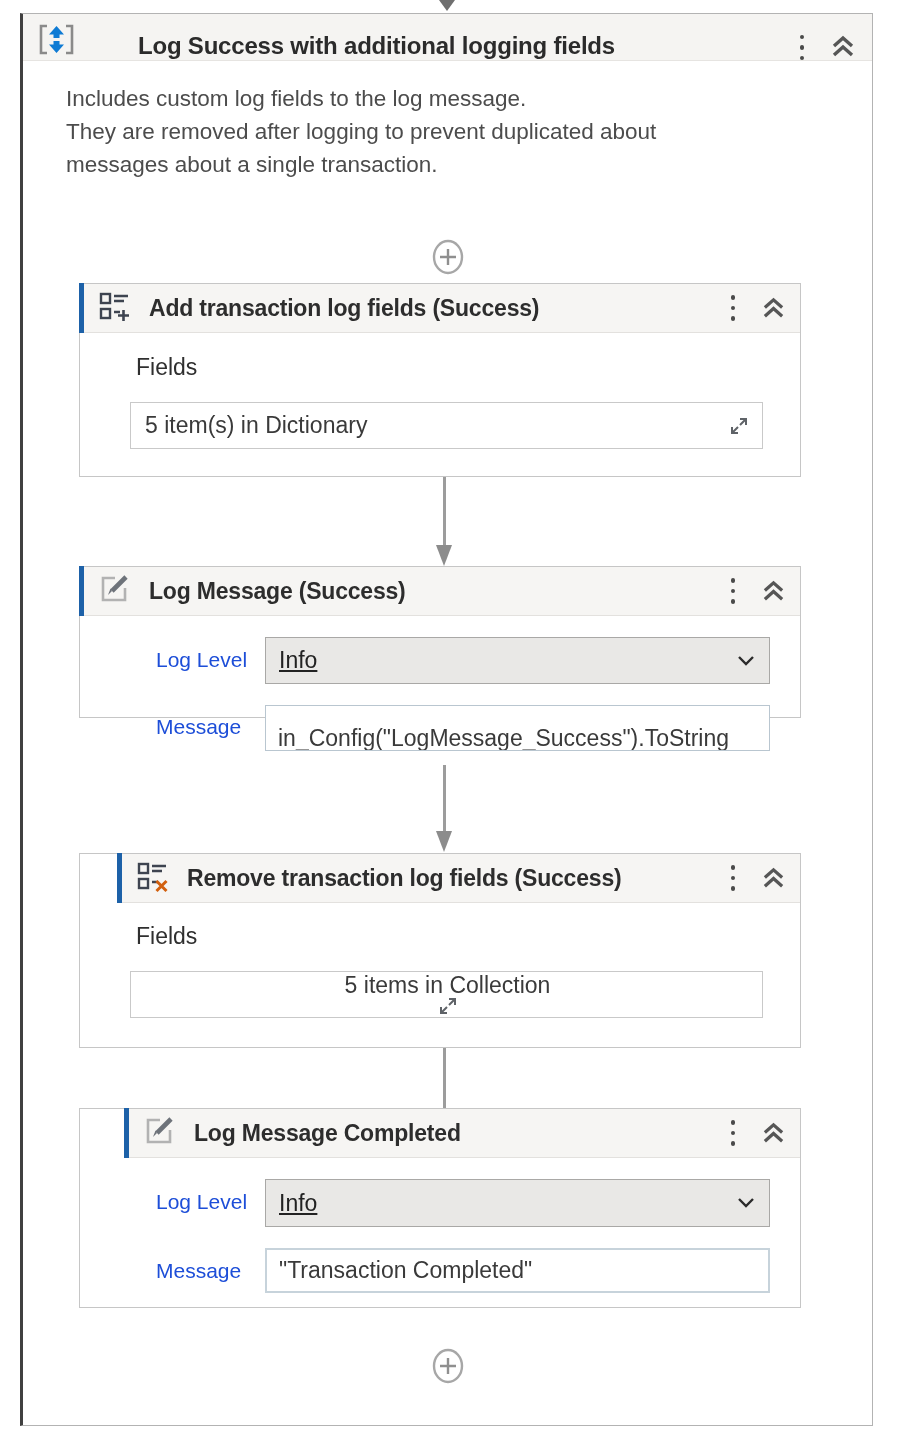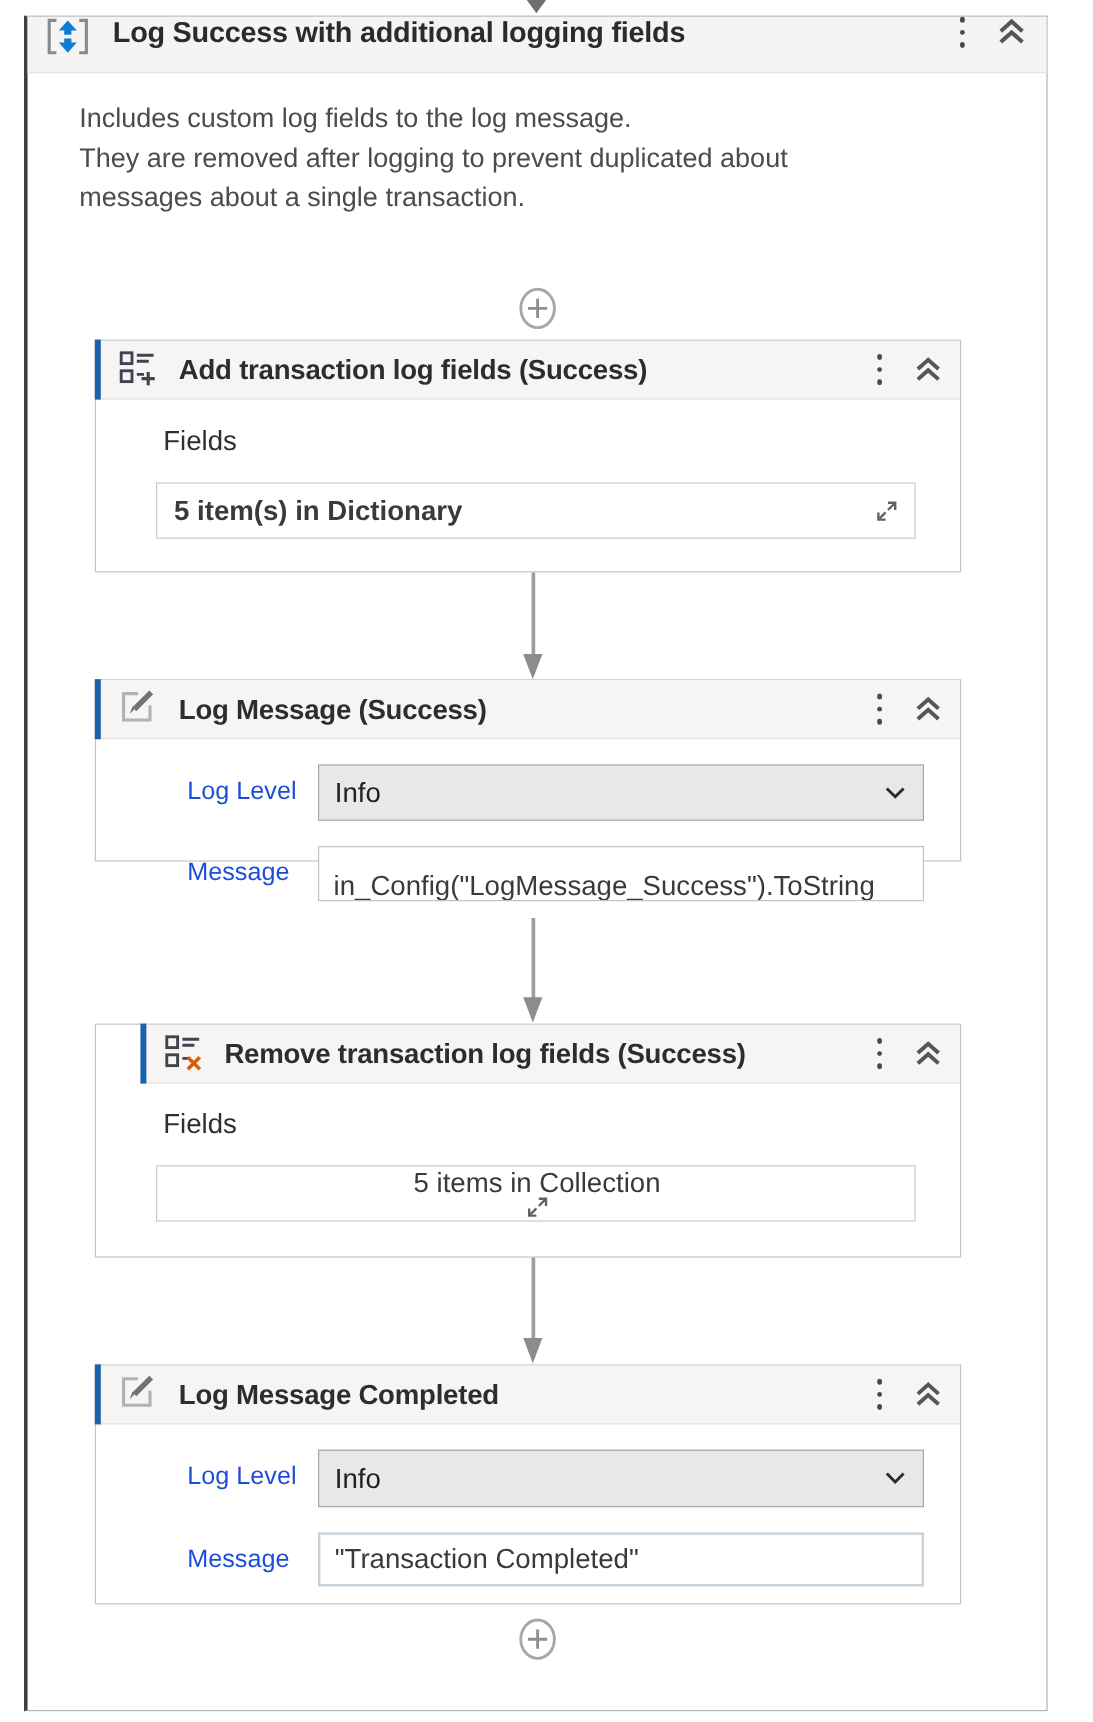--- a/index.html
+++ b/index.html
@@ -10,21 +10,21 @@
   }
   
   .seq-container{
     position:absolute;left:20px;top:13px;width:853px;height:1413px;
     background:#fff;border:1px solid #b3b3b3;border-left:3px solid #404040;
     box-sizing:border-box;
   }
   .seq-header{
     position:absolute;left:0;top:0;right:0;height:47px;
     background:#f5f4f2;border-bottom:1px solid #e6e4e1;
-    display:flex;align-items:flex-start;padding:0 16px 0 15px;box-sizing:border-box;
+    display:flex;align-items:flex-end;padding:0 16px 0 15px;box-sizing:border-box;gap:44px;
   }
   .seq-title{font-size:24px;font-weight:700;color:#2b2b2b;margin-left:19px;letter-spacing:-0.2px;}
   .header-actions{margin-left:auto;display:flex;align-items:center;gap:26px;}
   .icon-btn{display:flex;align-items:center;justify-content:center;cursor:pointer;background:none;border:none;padding:0;}
   .annotation{
     position:absolute;left:43px;top:68px;width:660px;
     font-size:22.5px;line-height:1.47;color:#4c4c4c;white-space:pre-line;
   }
   
   .plus-circle{position:absolute;width:32px;height:36px;cursor:pointer;background:none;border:none;padding:0;}
@@ -50,21 +50,21 @@
     border:1px solid #c9c9c9;box-sizing:border-box;display:flex;align-items:center;
     padding:0 12px 0 14px;cursor:text;
   }
   .fields-input .val{font-size:23px;color:#3a3a3a;flex:1 1 auto;white-space:nowrap;overflow:hidden;}
   .row-label{position:absolute;left:56px;font-size:21px;color:#1d4ed8;margin-left:20px;}
   .dropdown{
     position:absolute;left:185px;width:505px;height:47px;background:#e9e8e6;
     border:1px solid #a9a8a6;box-sizing:border-box;display:flex;align-items:center;
     padding:0 14px 0 13px;cursor:pointer;
   }
-  .dropdown .val{font-size:23px;color:#222;flex:1 1 auto;}
+  .dropdown .val{font-size:23px;color:#222;flex:1 1 auto;text-decoration:underline;}
   .text-input{
     position:absolute;left:185px;width:505px;background:#fff;
     border:1px solid #b9c6d0;box-sizing:border-box;overflow:hidden;cursor:text;
   }
   .text-input .val{display:block;font-size:23px;color:#3a3a3a;white-space:nowrap;padding-left:12px;}
   .text-input.clip .val{line-height:64px;}
   .text-input.focused{border:2px solid #c7d3db;}
   .text-input.focused .val{line-height:41px;}
   
   .entry-arrow{position:absolute;left:439px;top:0;width:0;height:0;
@@ -139,21 +139,21 @@
       </button>
       <button class="icon-btn">
         <svg width="25" height="23" viewBox="0 0 26 24">
           <path d="M4 11 L13 3 L22 11" fill="none" stroke="#565656" stroke-width="3.4"></path>
           <path d="M4 20 L13 12 L22 20" fill="none" stroke="#565656" stroke-width="3.4"></path>
         </svg>
       </button>
     </span>
   </div>
   <span class="field-label" style="top:70px;">Fields</span>
-  <div class="fields-input" style="top:118px;font-weight:bold;">
+  <div class="fields-input" style="top:118px;">
     <span class="val">5 item(s) in Dictionary</span>
     <button class="icon-btn">
       <svg width="22" height="22" viewBox="0 0 22 22">
         <path d="M4 12 V18 H10" fill="none" stroke="#5f6368" stroke-width="2"></path>
         <path d="M12 4 H18 V10" fill="none" stroke="#5f6368" stroke-width="2"></path>
         <path d="M5 17 L10 12 M17 5 L12 10" stroke="#5f6368" stroke-width="2"></path>
       </svg>
     </button>
   </div>
 </div>
@@ -247,21 +247,21 @@
       </svg>
     </button>
   </div>
 </div>
 
 <div class="arrow" style="left:436px;top:1048px;">
   <div class="stem" style="height:69px;"></div>
   <div class="head" style="top:67px;"></div>
 </div>
 
-<div class="card" style="top:1137px;height:200px;">
+<div class="card" style="top:1108px;height:200px;padding-left:45px;">
   <div class="card-header">
     <span class="accent"></span>
     <span>
       <svg width="36" height="36" viewBox="0 0 36 36">
         <path d="M19 7 H7 V29 H29 V17" fill="none" stroke="#b2b2b2" stroke-width="2.6"></path>
         <path d="M30 6 L16 20" stroke="#6e737a" stroke-width="4.6"></path>
         <path d="M16 20 L12 24 L14.5 17.5 Z" fill="#6e737a"></path>
       </svg>
     </span>
     <span class="card-title">Log Message Completed</span>

